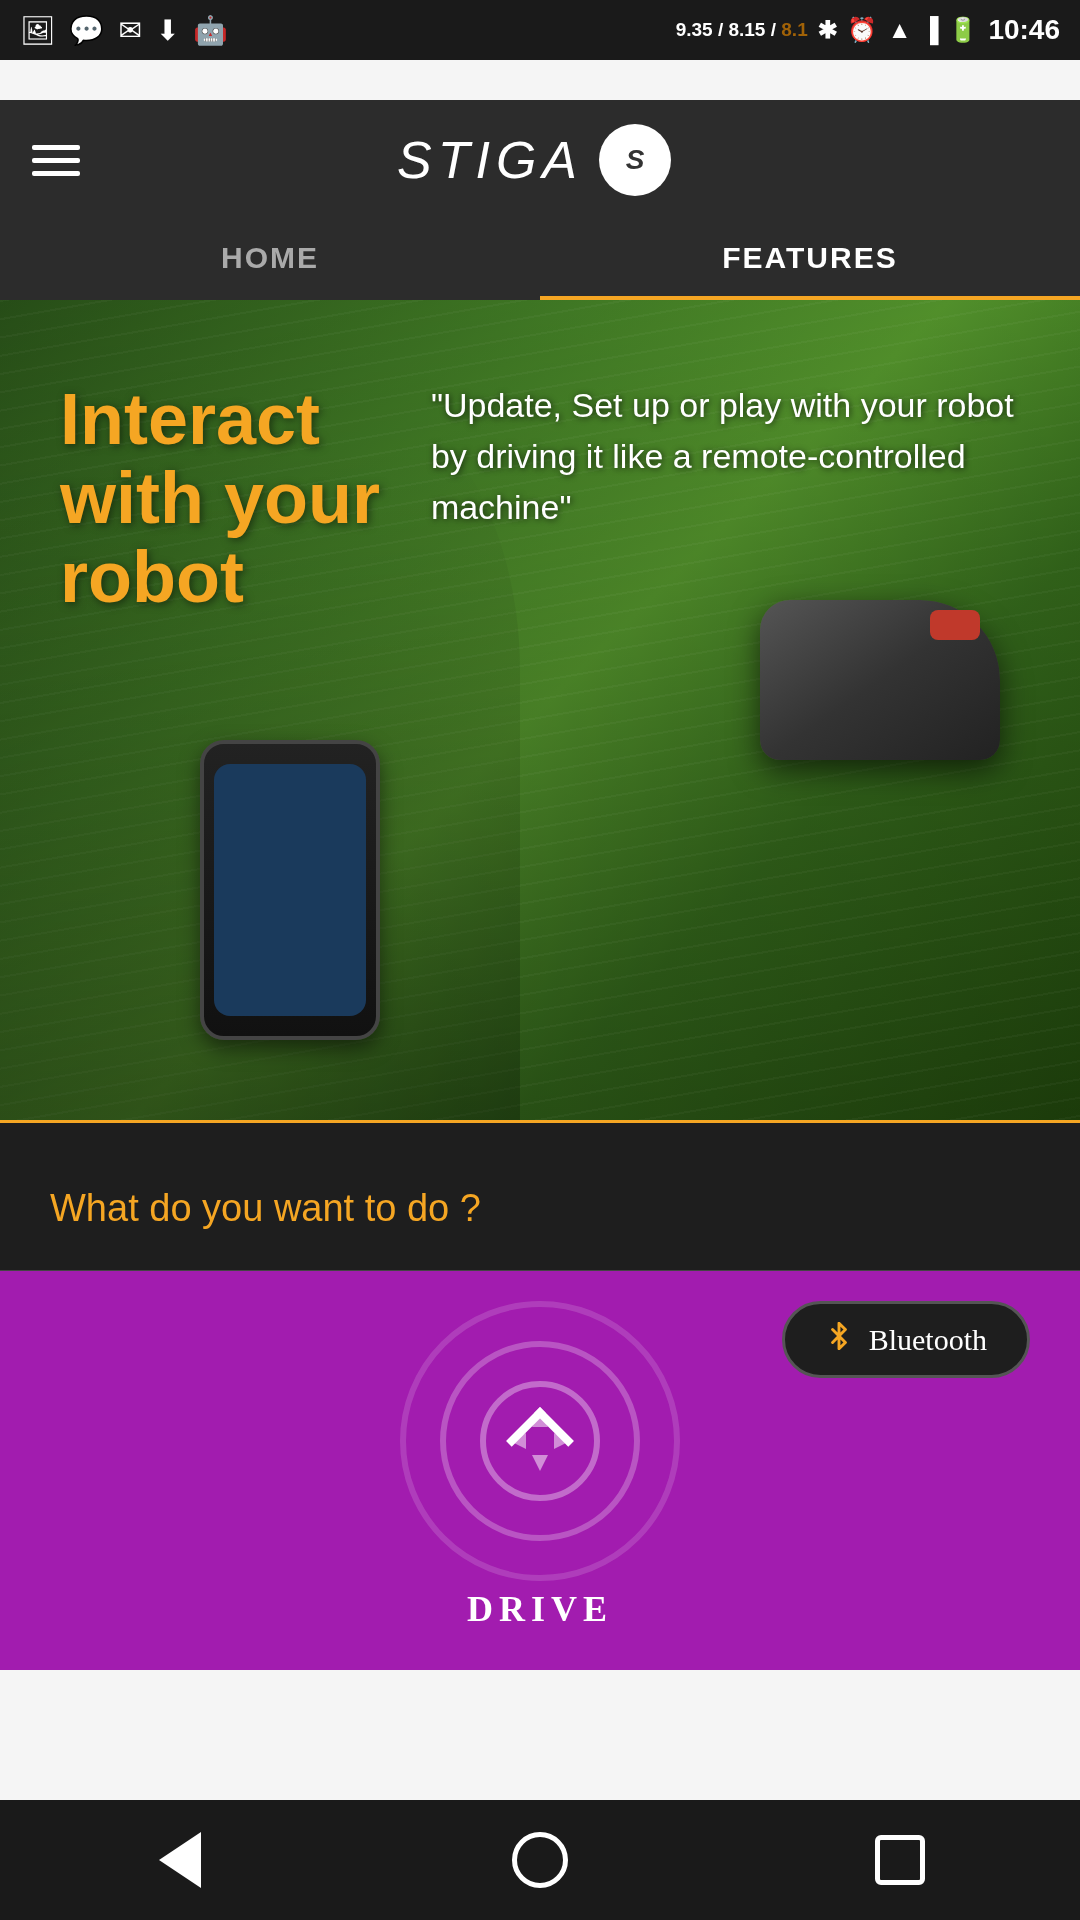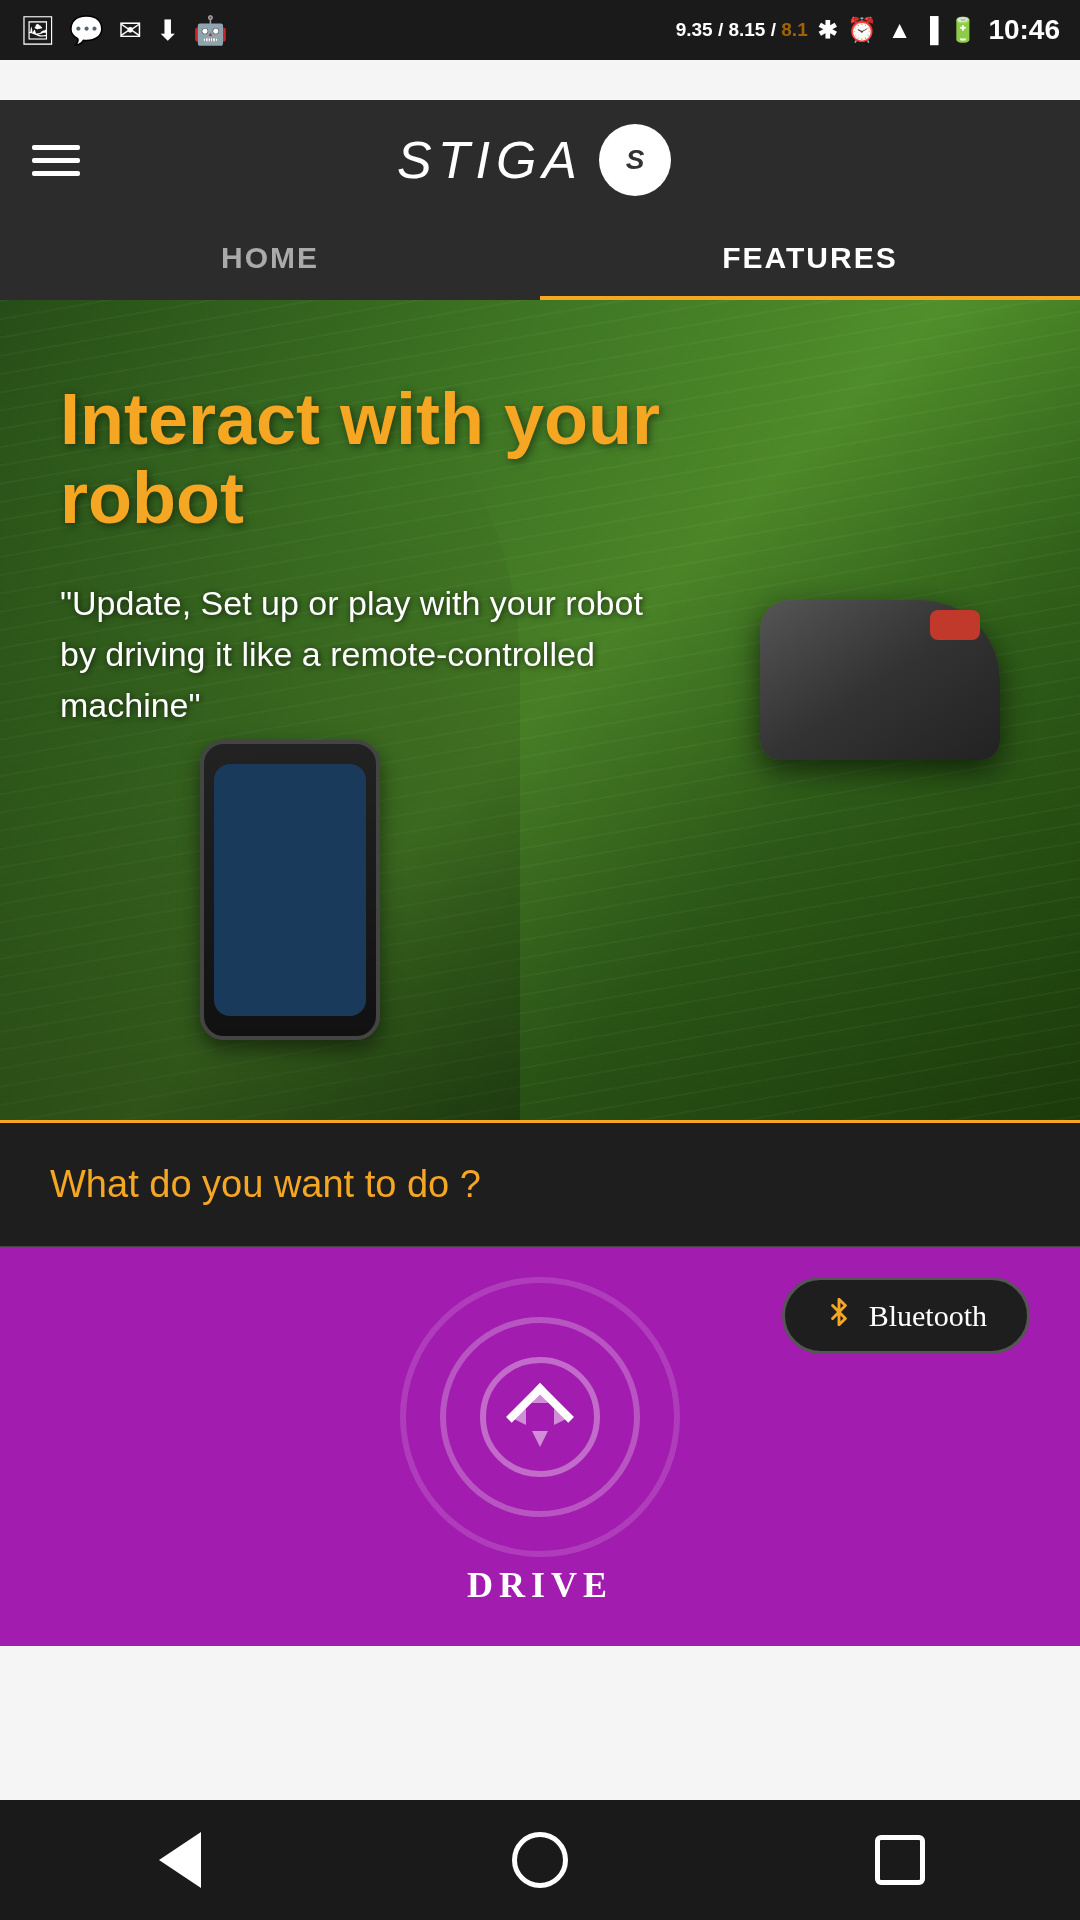--- a/index.html
+++ b/index.html
@@ -95,21 +95,21 @@
     }
 
     
     .hero-section {
       width: 100%;
       height: 820px;
       background: linear-gradient(rgba(0,0,0,0.15), rgba(0,0,0,0.35)),
         linear-gradient(135deg, #2d5a1b 0%, #4a8c2a 30%, #5fa832 50%, #3d7a20 70%, #2a5a10 100%);
       position: relative;
       display: flex;
-      flex-direction: column;
+      flex-direction: row;
       justify-content: flex-start;
       padding: 80px 60px 60px 60px;
       overflow: hidden;
     }
 
     
     .hero-section::before {
       content: '';
       position: absolute;
       inset: 0;
@@ -206,20 +206,21 @@
     .what-section {
       width: 100%;
       background: #1e1e1e;
       padding: 40px 50px;
       border-top: 3px solid #f5a623;
     }
     .what-title {
       color: #f5a623;
       font-size: 38px;
       font-weight: 400;
+      margin-top: 24px;
     }
 
     
     .drive-section {
       width: 100%;
       min-height: 400px;
       background: #a21caf;
       position: relative;
       display: flex;
       align-items: flex-start;

